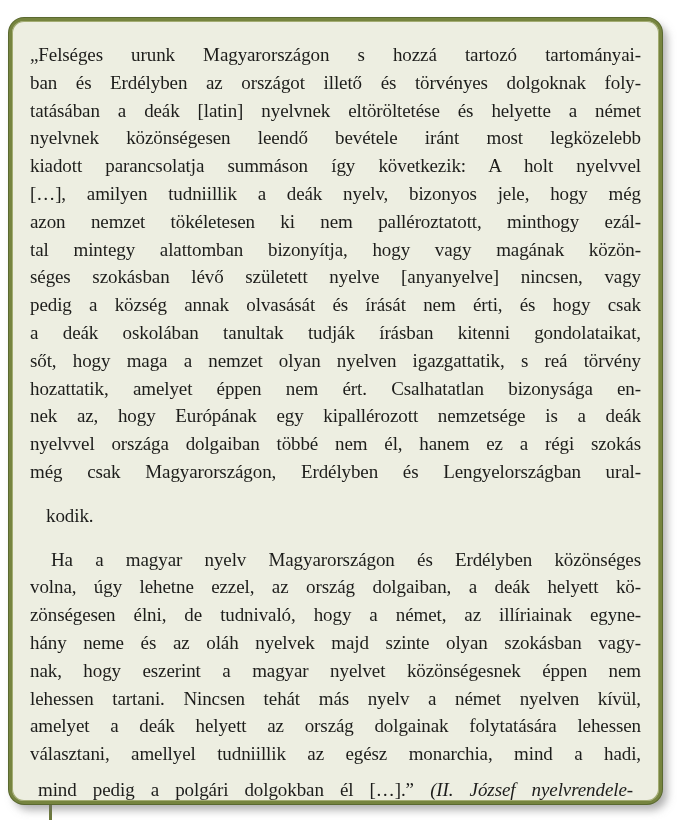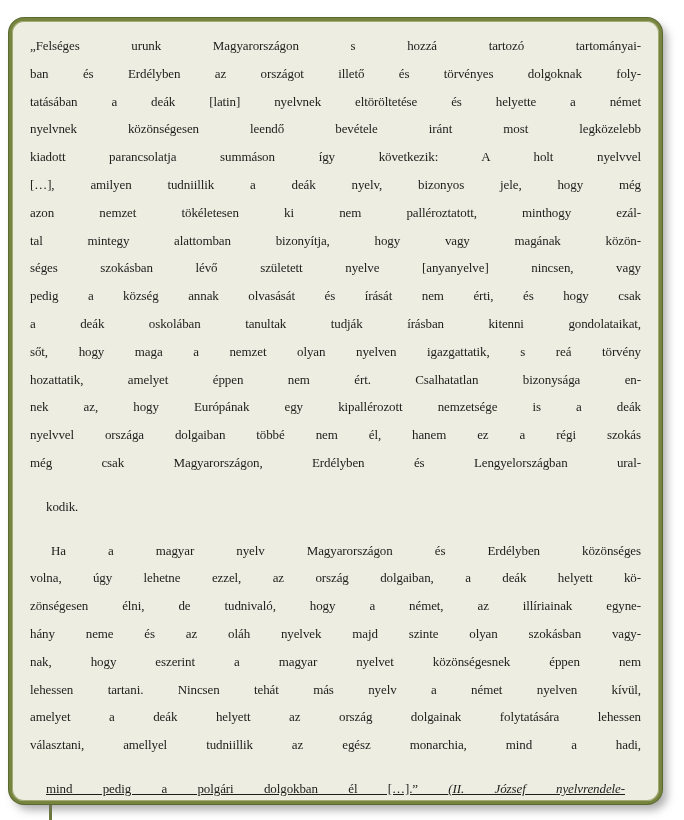--- a/index.html
+++ b/index.html
@@ -33,48 +33,47 @@
     width: 653px;
     height: 786px;
     box-sizing: border-box;
     background: #edeee1;
     border: 3px solid #76843f;
     border-radius: 15px;
     box-shadow:
       inset 0 0 0 1px #a3ac72,
       0 0 0 1px #5a6930,
       5px 6px 8px rgba(110, 110, 110, 0.55);
-    padding: 11px 18px 14px 18px;
+    padding: 20px 18px 14px 18px;
     z-index: 1;
     color: #1d1d1b;
-    font-size: 13px;
+    font-size: 19px;
     line-height: 27.8px;
     letter-spacing: -0.1px;
   }
   .para {
     margin: 0;
     white-space: pre-line;
     text-align: justify;
     text-align-last: justify;
   }
   .para-carry {
     margin: 16px;
     text-align: left;
     text-align-last: left;
     white-space: normal;
   }
   .indent-first {
     text-indent: 21px;
   }
   .final-line {
-    margin: 16px;
+    margin: 8px;
     text-align: justify;
     text-align-last: justify;
     white-space: normal;
-    text-decoration: underline;
   }
   .cite {
     font-style: italic;
   }
 </style>
 </head>
 <body>
 
 <div class="stage">
 

